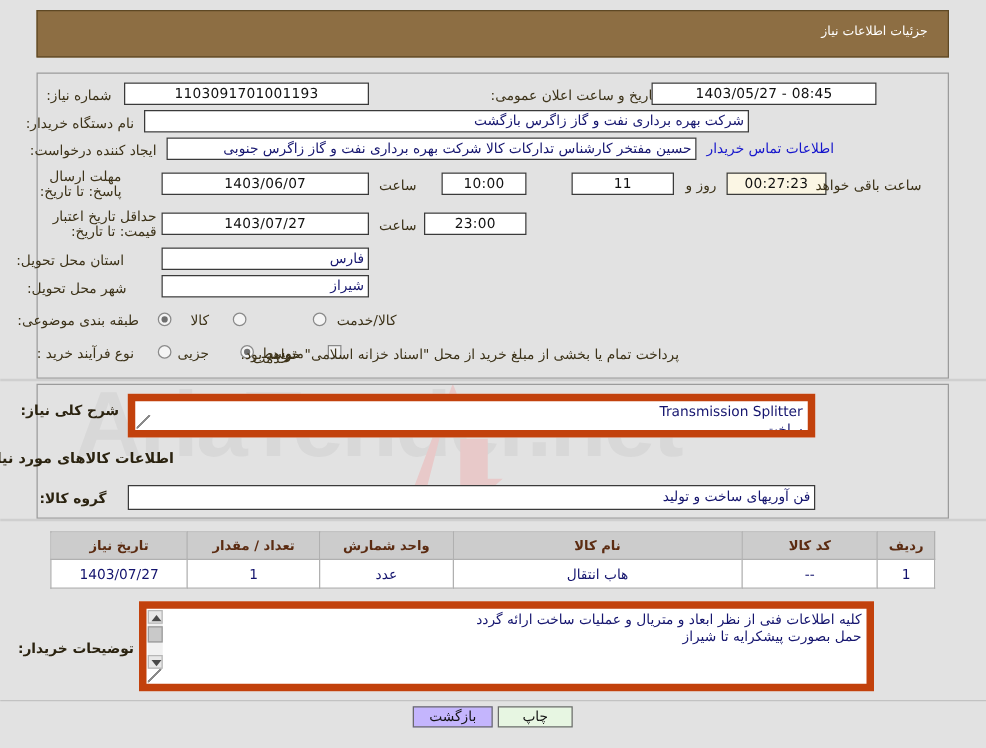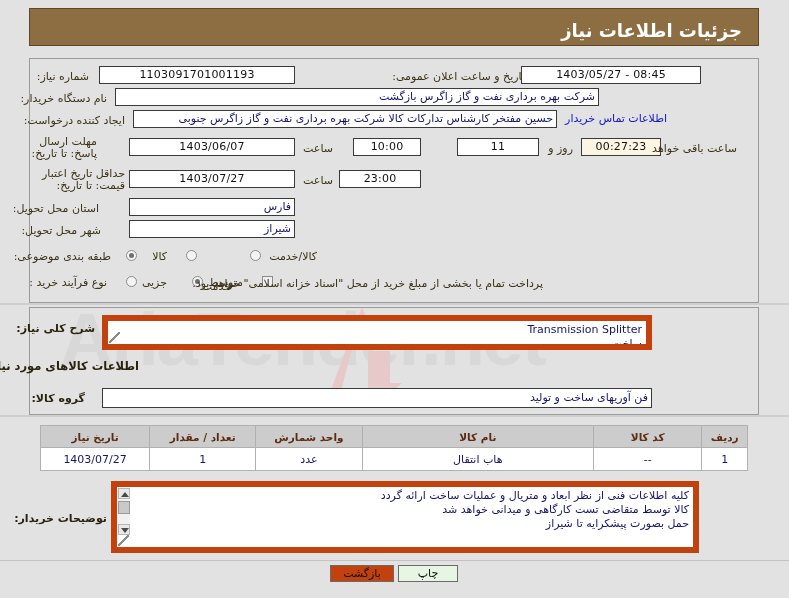--- a/index.html
+++ b/index.html
@@ -46,22 +46,21 @@
     width:730px;height:38px;
     background:#8d6e43;
     border:1px solid #5e4824;
     box-sizing:border-box;
     z-index:2;
   }
   #titlebar .t{
     position:absolute;
     right:16px;top:11px;
     color:#ffffff;
-    font-size:18px;
-    font-weight:bold;
+    font-size:10px;
   }
   
   .panel{
     position:absolute;
     left:29px;
     width:730px;
     background:#e2e2e2;
     border:1px solid #9b9b9b;
     box-sizing:border-box;
     z-index:1;
@@ -219,21 +218,21 @@
     line-height:15px;
     font-size:11px;
     text-align:center;
     border:1px solid #6a6a6a;
     box-sizing:border-box;
     color:#111;
     cursor:pointer;
     z-index:4;
   }
   #btn-print{background:#e7f6e2;left:398px;top:565px;width:60px;}
-  #btn-back{background:#c2410c;left:330px;top:565px;width:64px;}
+  #btn-back{background:#c4b5fd;left:330px;top:565px;width:64px;}
   #divider-1{
     position:absolute;left:0;top:303px;width:789px;height:2px;
     background:#cfcfcf;z-index:1;
   }
   #divider-2{
     position:absolute;left:0;top:415px;width:789px;height:2px;
     background:#cfcfcf;z-index:1;
   }
 </style>
 </head>
@@ -341,21 +340,20 @@
       <td>عدد</td>
       <td>1</td>
       <td>1403/07/27</td>
     </tr>
   </tbody>
 </table>
 
 <div class="lbl b" style="right:682px;top:512px;width:76px;">توضیحات خریدار:</div>
 <div class="tarea" style="right:90px;top:481px;width:588px;height:72px;">
   <div>کلیه اطلاعات فنی از نظر ابعاد و متریال و عملیات ساخت ارائه گردد</div>
-  <div>کالا توسط متقاضی تست کارگاهی و میدانی خواهد شد</div>
   <div>حمل بصورت پیشکرایه تا شیراز</div>
   <div class="sbar">
     <span class="arw up"></span>
     <span class="thumb"></span>
     <span class="arw dn"></span>
   </div>
   <span class="grip"></span>
 </div>
 
 <div id="footer-sep"></div>

